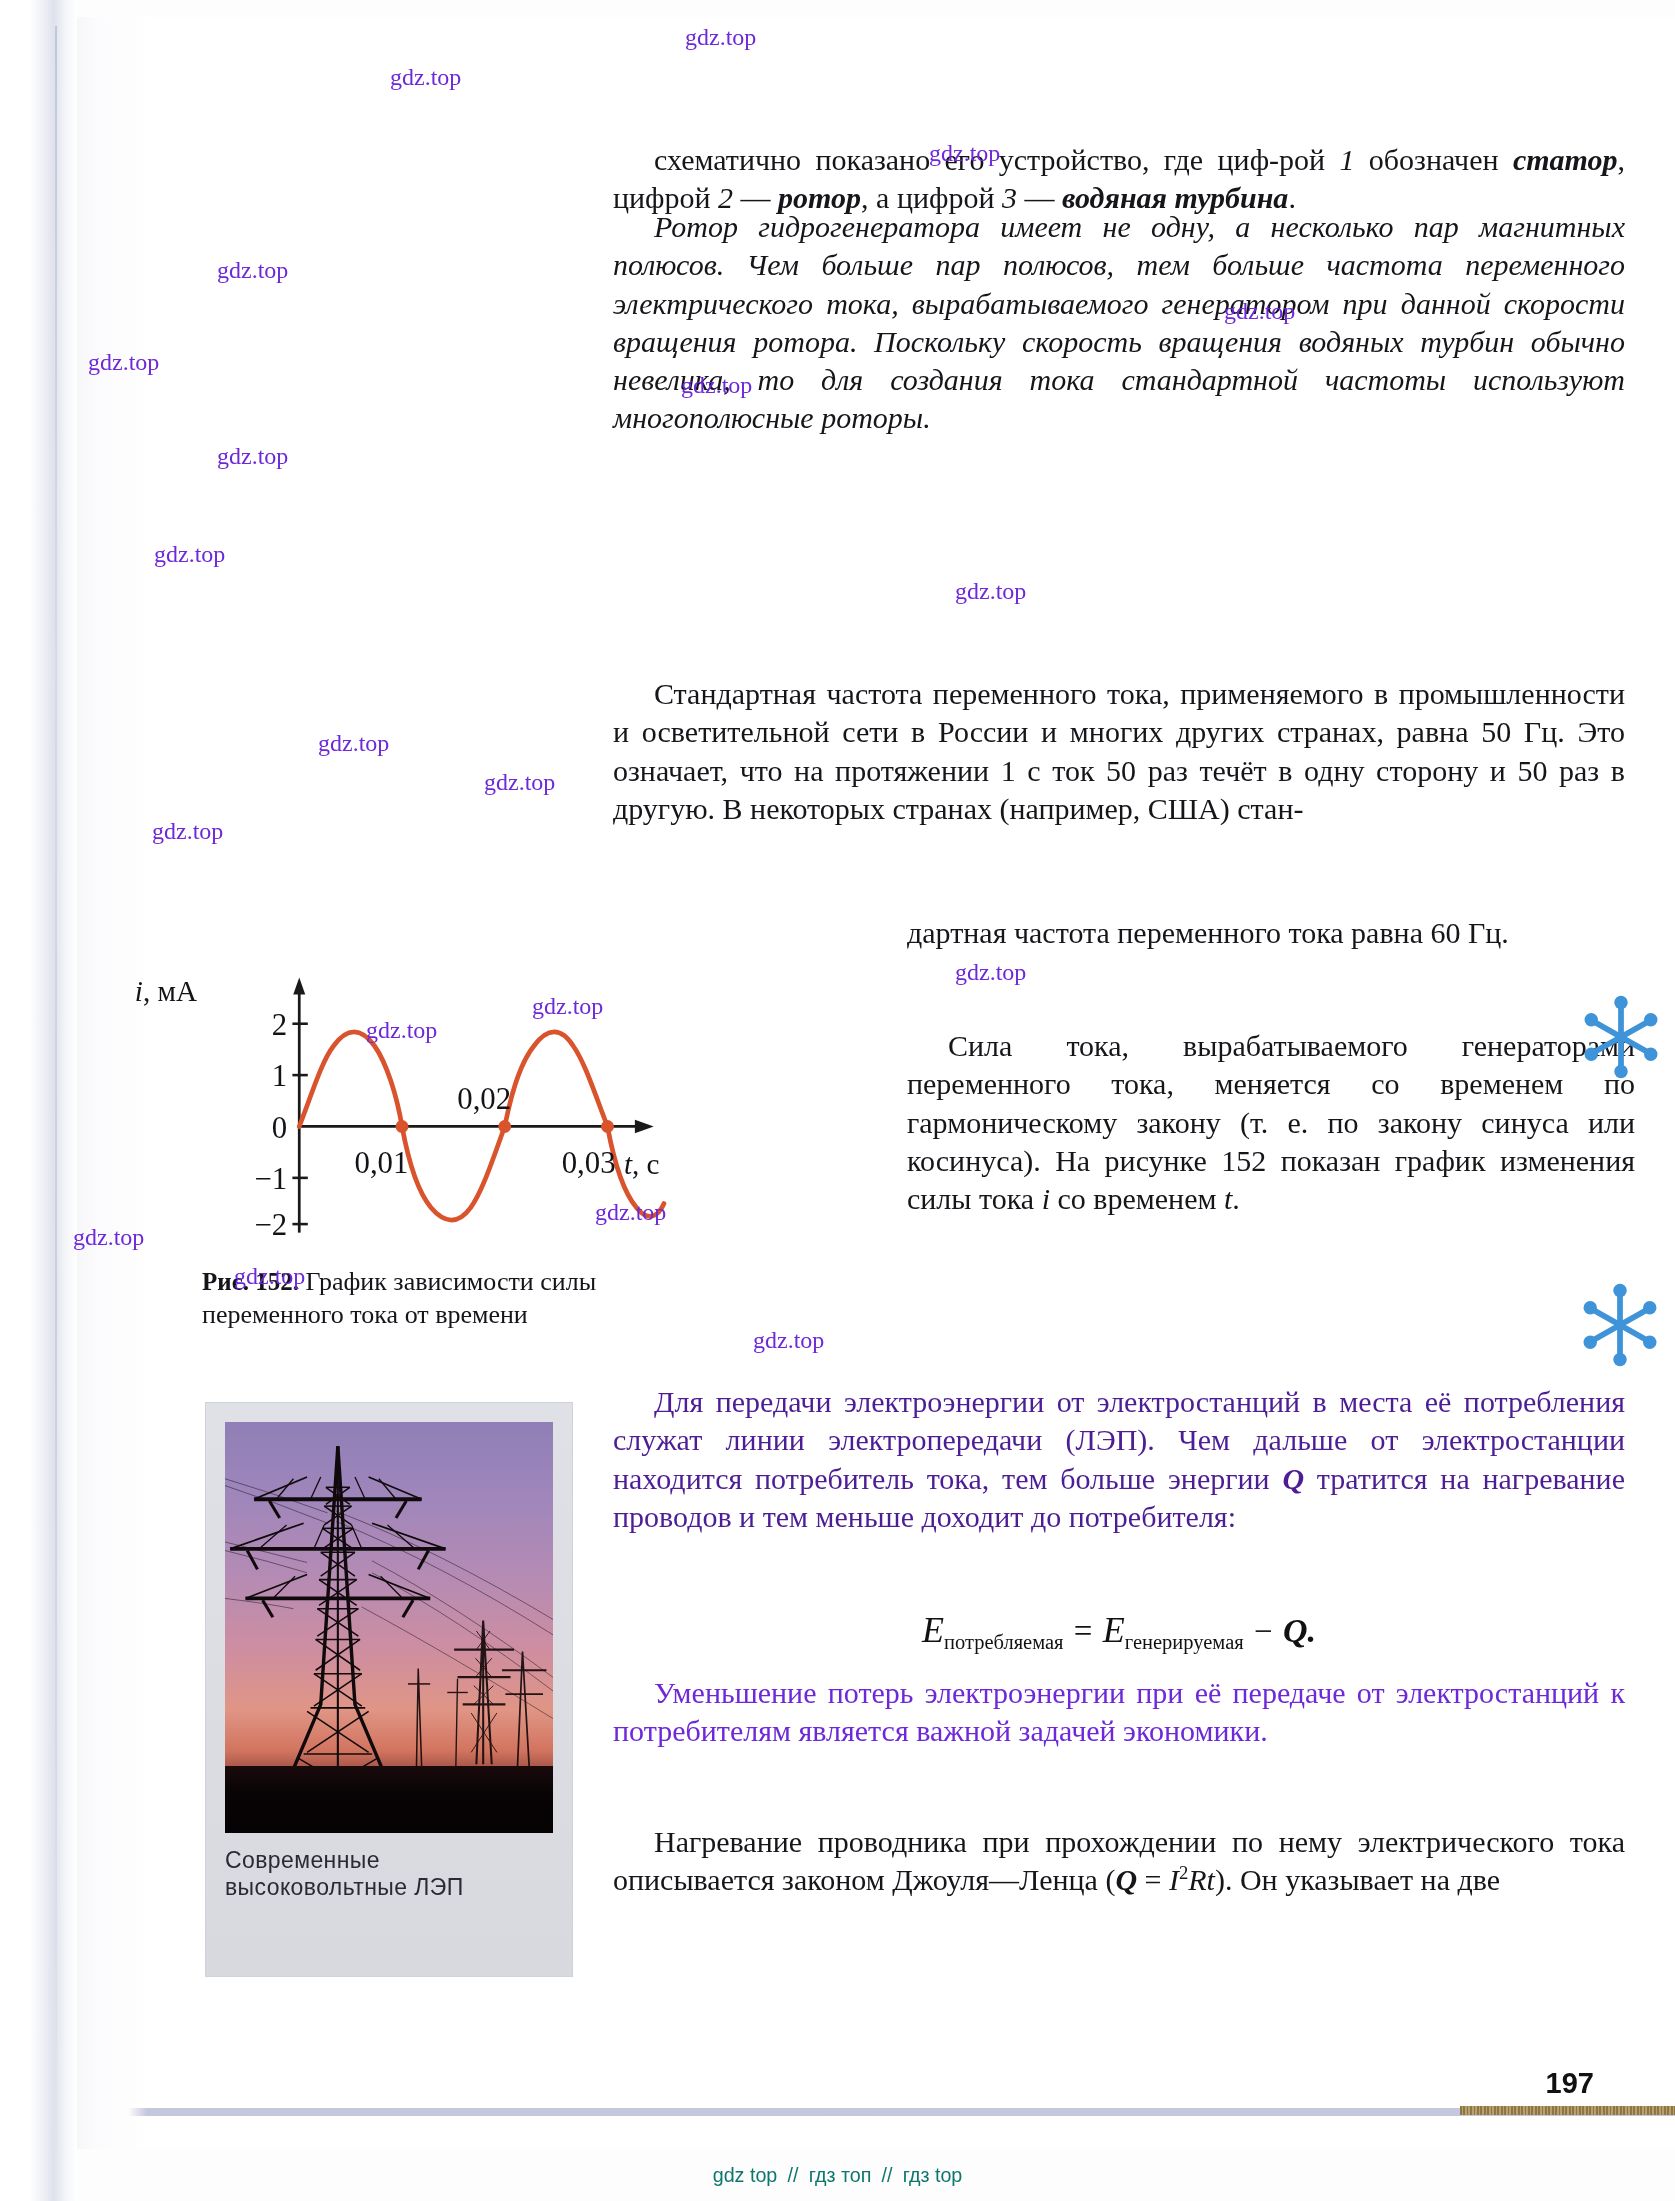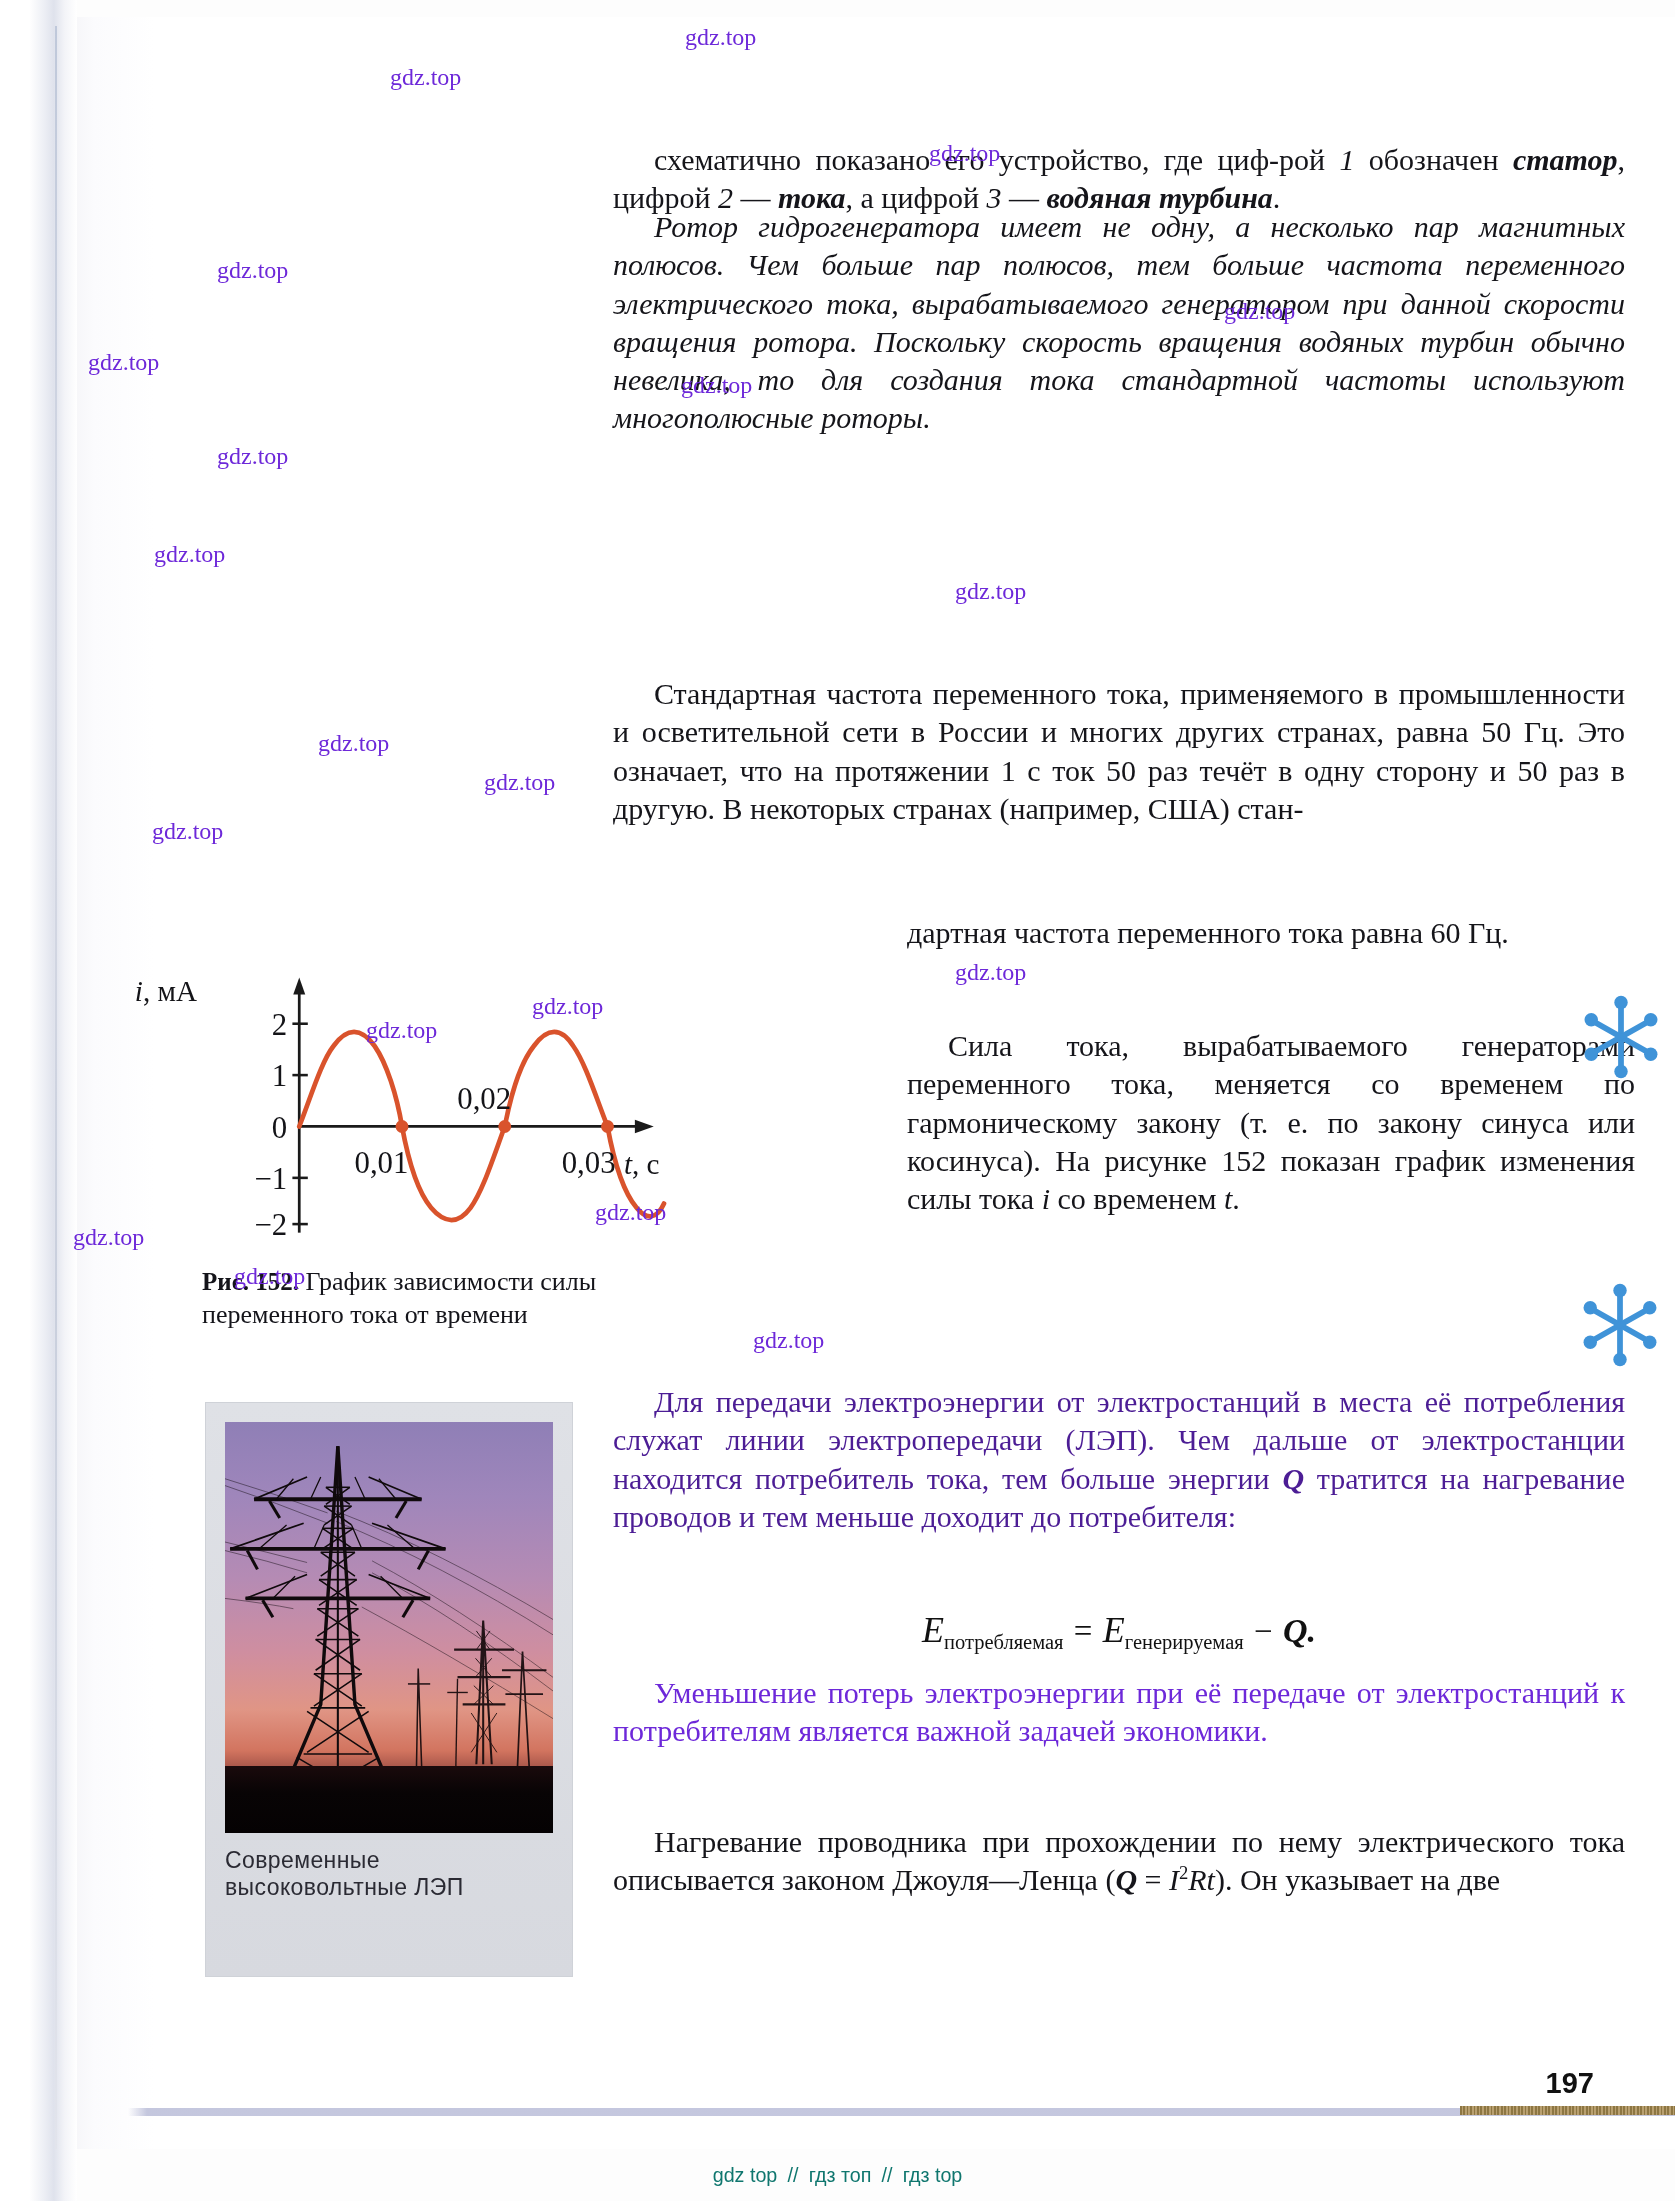--- a/index.html
+++ b/index.html
@@ -146,21 +146,21 @@
 <body>
 
 <div id="page">
 
   <div id="paper"></div>
   <div id="gutter"></div>
   <div id="gutter-line"></div>
 
 
   <div class="col-right" style="top:141px;">
-    <p><span>схематично показано его устройство, где циф-рой </span><span class="ital">1</span><span> обозначен </span><span class="bolditalic">статор</span><span>, цифрой </span><span class="ital">2</span><span> — </span><span class="bolditalic">тока</span><span>, а цифрой </span><span class="ital">3</span><span> — </span><span class="bolditalic">водяная турбина</span><span>.</span></p>
+    <p><span>схематично показано его устройство, где циф-рой </span><span class="ital">1</span><span> обозначен </span><span class="bolditalic">статор</span><span>, цифрой </span><span class="ital">2</span><span> — </span><span class="bolditalic">ротор</span><span>, а цифрой </span><span class="ital">3</span><span> — </span><span class="bolditalic">водяная турбина</span><span>.</span></p>
   </div>
 
   <div id="para-narrow" style="top:208px;">
     <p style="margin:0;text-indent:41px;font-style:italic;">Ротор гидрогенератора имеет не одну, а несколько пар магнитных полюсов. Чем больше пар полюсов, тем больше частота переменного электрического тока, вырабатываемого генератором при данной скорости вращения ротора. Поскольку скорость вращения водяных турбин обычно невелика, то для создания тока стандартной частоты используют многополюсные роторы.</p>
   </div>
 
   <div id="para-indent-block" style="left:613px;top:675px;width:1012px;">
     <p style="margin:0;text-indent:41px;">Стандартная частота переменного тока, применяемого в промышленности и осветительной сети в России и многих других странах, равна 50 Гц. Это означает, что на протяжении 1 с ток 50 раз течёт в одну сторону и 50 раз в другую. В некоторых странах (например, США) стан-</p>
   </div>
 

